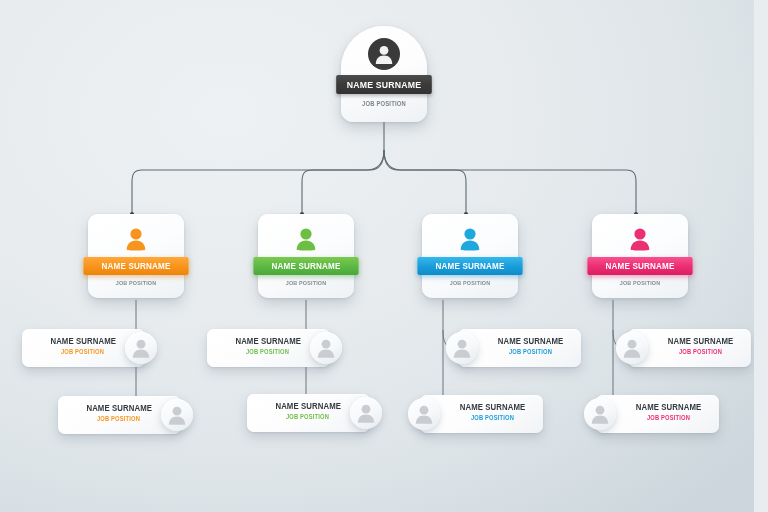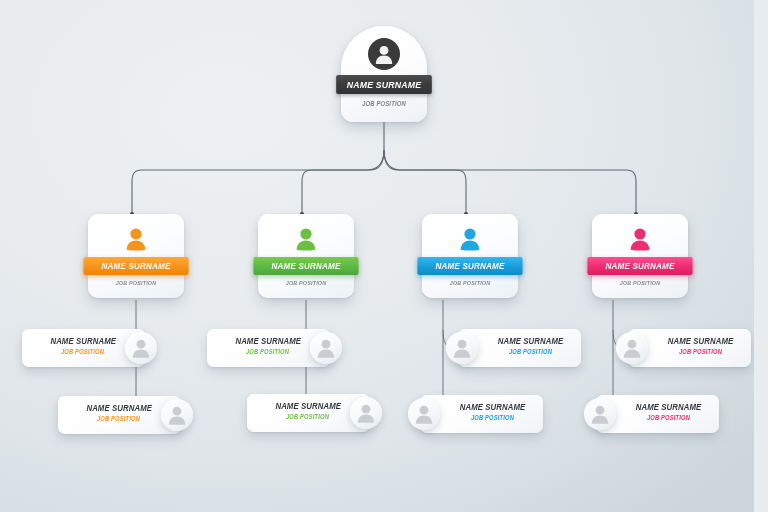--- a/index.html
+++ b/index.html
@@ -13,21 +13,20 @@
     font-family: "Liberation Sans", sans-serif;
     background: #e9edf0;
   }
   #stage {
     position: relative;
     width: 754px;
     height: 512px;
     background:
       radial-gradient(ellipse 700px 520px at 30% 22%, #eef1f3 0%, #e7ebee 42%, #dde4e8 72%, #ccd6dc 100%);
     overflow: hidden;
-    font-style: italic;
   }
   #wires {
     position: absolute;
     left: 0; top: 0;
     width: 768px; height: 512px;
     pointer-events: none;
   }
 
   
   .root-card {

